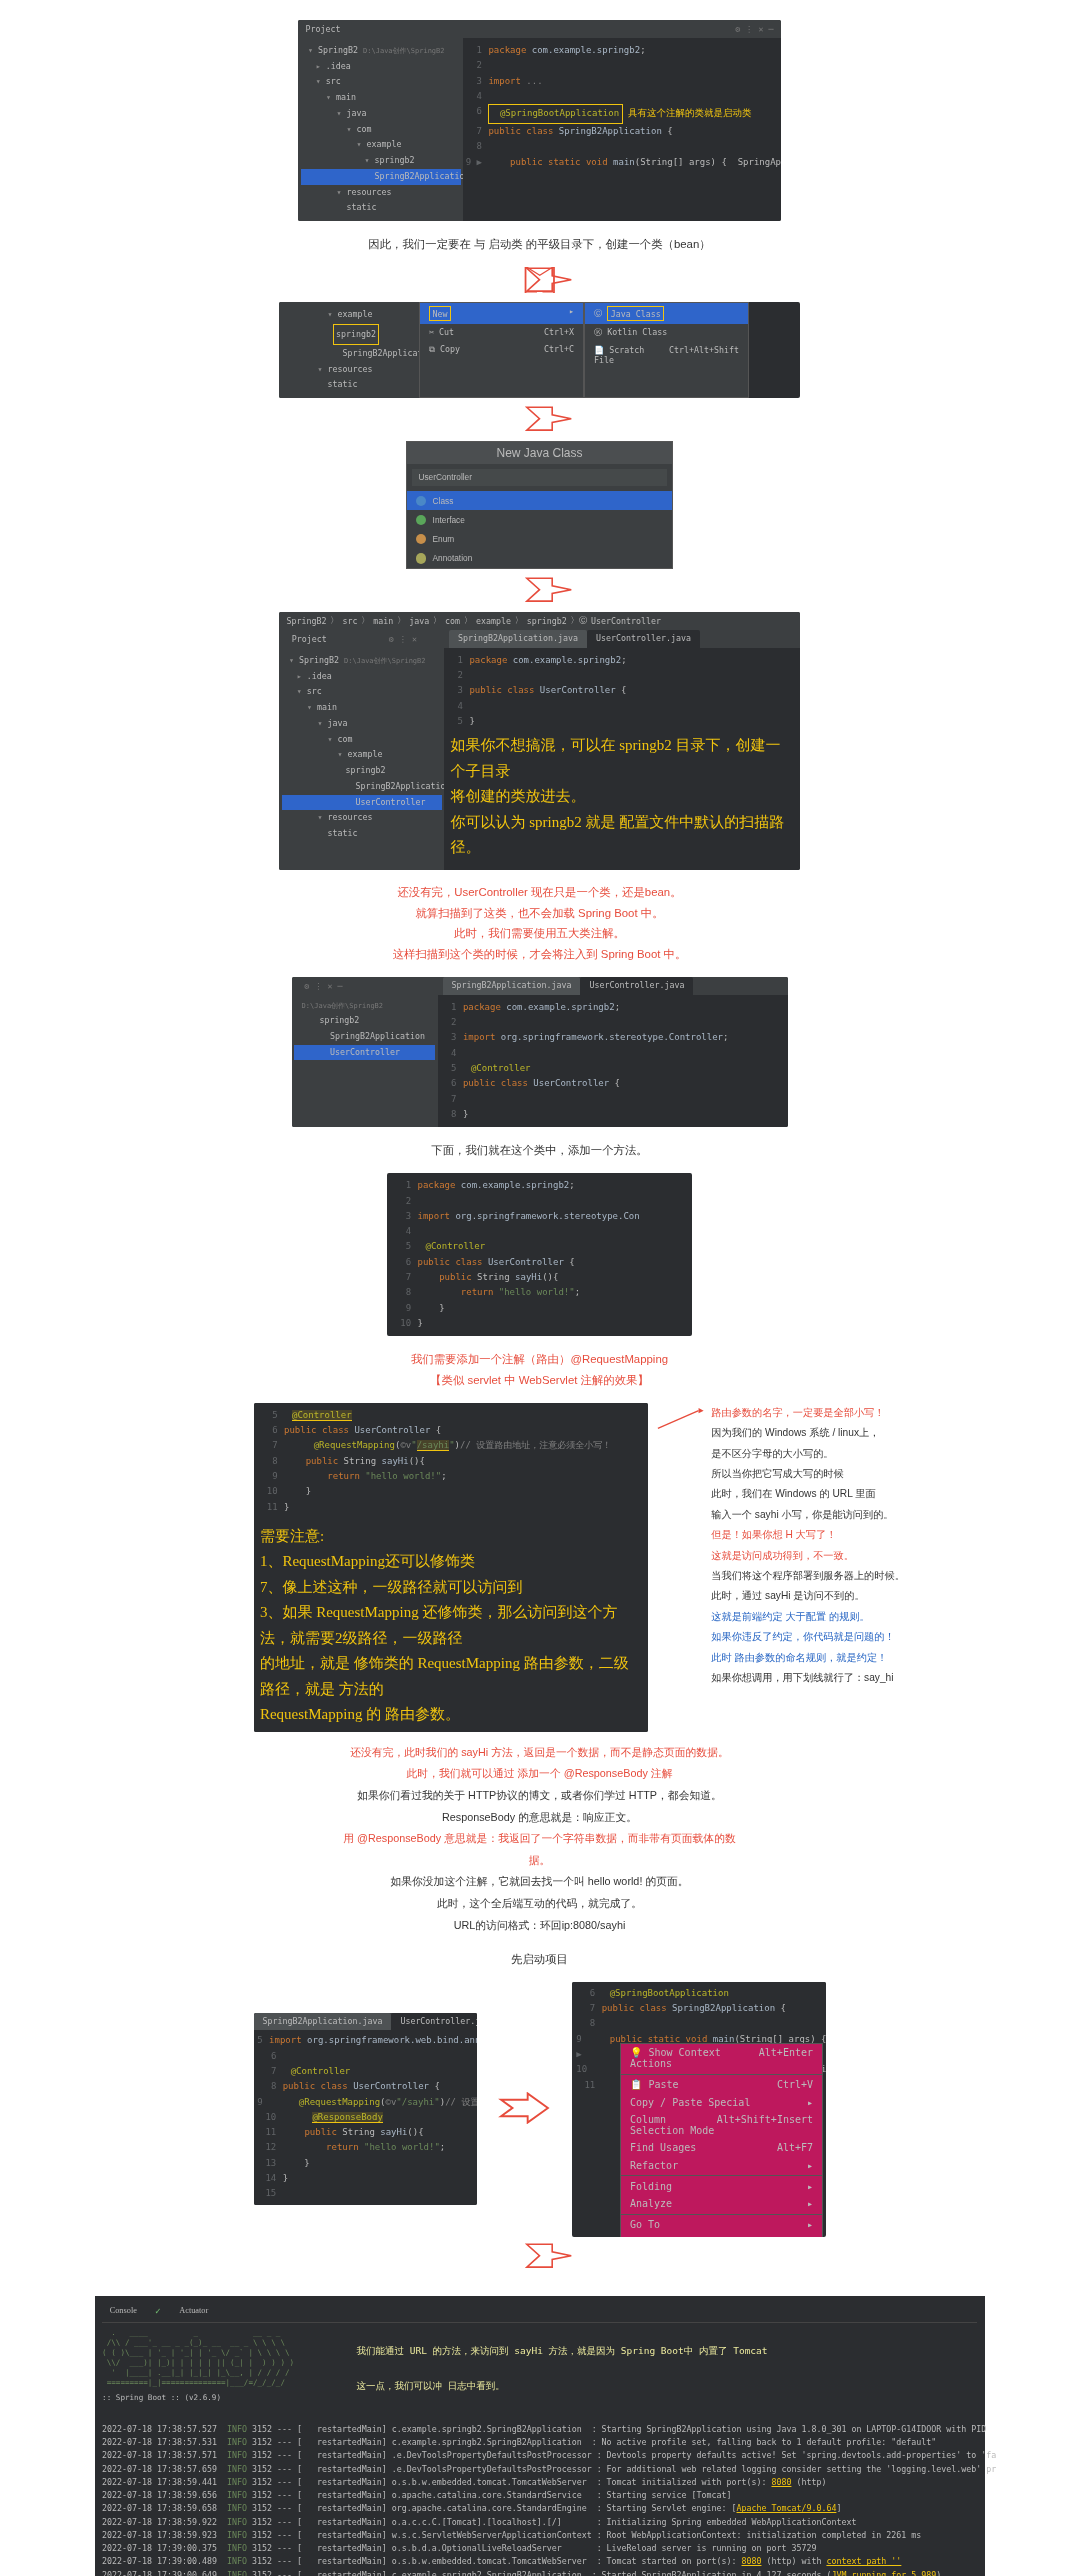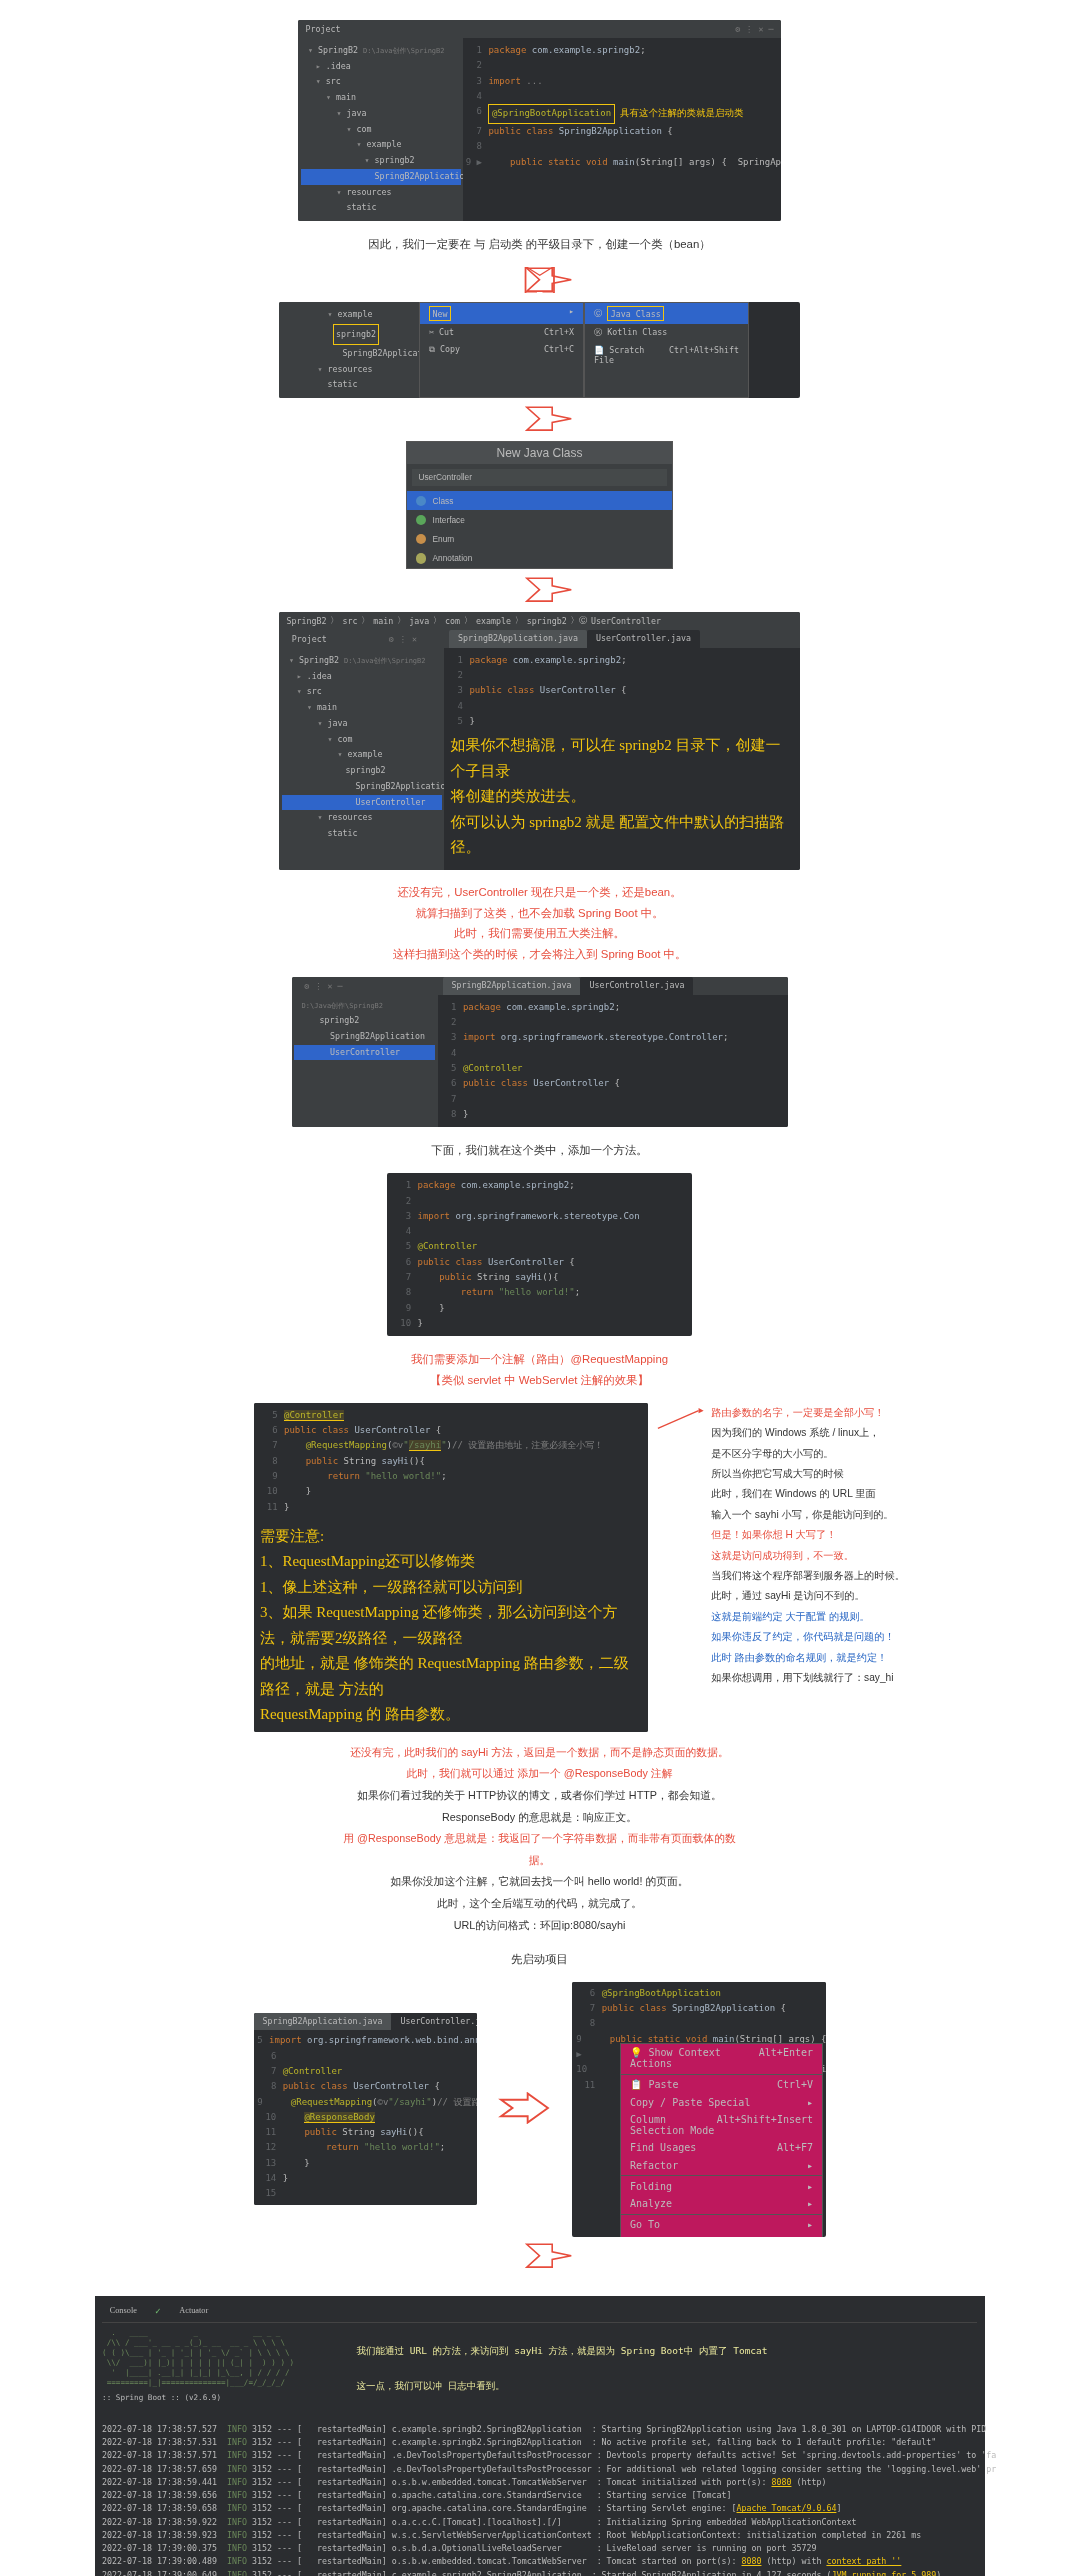--- a/index.html
+++ b/index.html
@@ -21,21 +21,21 @@
 .ide-tree .t5 { padding-left: 56px; }
 .ide-tree .t6 { padding-left: 66px; }
 .fold-icon::before { content: "▾ "; color: #888; }
 .fold-closed::before { content: "▸ "; color: #888; }
 .ide-code { flex: 1; background: #2b2d30; padding: 5.1px 0; }
 .code-line { display: flex; line-height: 1.7; }
 .gutter { width: 25.4px; text-align: right; padding-right: 6.4px; color: #606366; user-select: none; }
 .code-content { flex: 1; white-space: pre; font-size: 9px; }
 .kw { color: #cc7832; }
 .str { color: #6a8759; }
-.ann { color: #bbb529; }
+.ann { color: #bbb529; margin-left: 8px; }
 .cls { color: #a9b7c6; }
 .com { color: #808080; }
 .pkg { color: #a9b7c6; }
 .yellow-box { border: 1.3px solid #f1c40f; padding: 1.3px 2.5px; display: inline-block; }
 .yellow-text { color: #f1c40f; font-family: "Microsoft YaHei"; font-size: 9.5px; }
 .red-arrow { text-align: center; margin: 5.1px 0; }
 .red-arrow svg { width: 89px; height: 25.4px; }
 .dialog { background: #3c3f41; margin: 7.6px auto; width: 267px; border: 0.6px solid #555; }
 .dialog-title { background: #4b4e50; text-align: center; padding: 3.8px; font-size: 12px; color: #bbb; }
 .dialog-input { margin: 5.1px; padding: 3.8px 6.4px; background: #45494a; color: #bbb; font-size: 8.3px; }
@@ -387,21 +387,21 @@
               <span class="code-content">    }</span>
             </div>
         <div class="code-line">
               <span class="gutter">11</span>
               <span class="code-content">}</span>
             </div>
       </div>
       <div class="note-box" style="background:#2b2d30">
         <div>需要注意:</div>
         <div>1、RequestMapping还可以修饰类</div>
-        <div>1、像上述这种，一级路径就可以访问到</div>
+        <div>7、像上述这种，一级路径就可以访问到</div>
         <div>3、如果 RequestMapping 还修饰类，那么访问到这个方法，就需要2级路径，一级路径</div>
         <div>的地址，就是 修饰类的 RequestMapping 路由参数，二级路径，就是 方法的</div>
         <div>RequestMapping 的 路由参数。</div>
       </div>
     </div>
   </div>
   <svg width="51" height="178" viewBox="0 0 80 280">
         <line x1="6" y1="40" x2="70" y2="12" stroke="#e74c3c" stroke-width="2"></line>
         <polygon points="70,8 78,12 70,16" fill="#e74c3c"></polygon>
       </svg>

